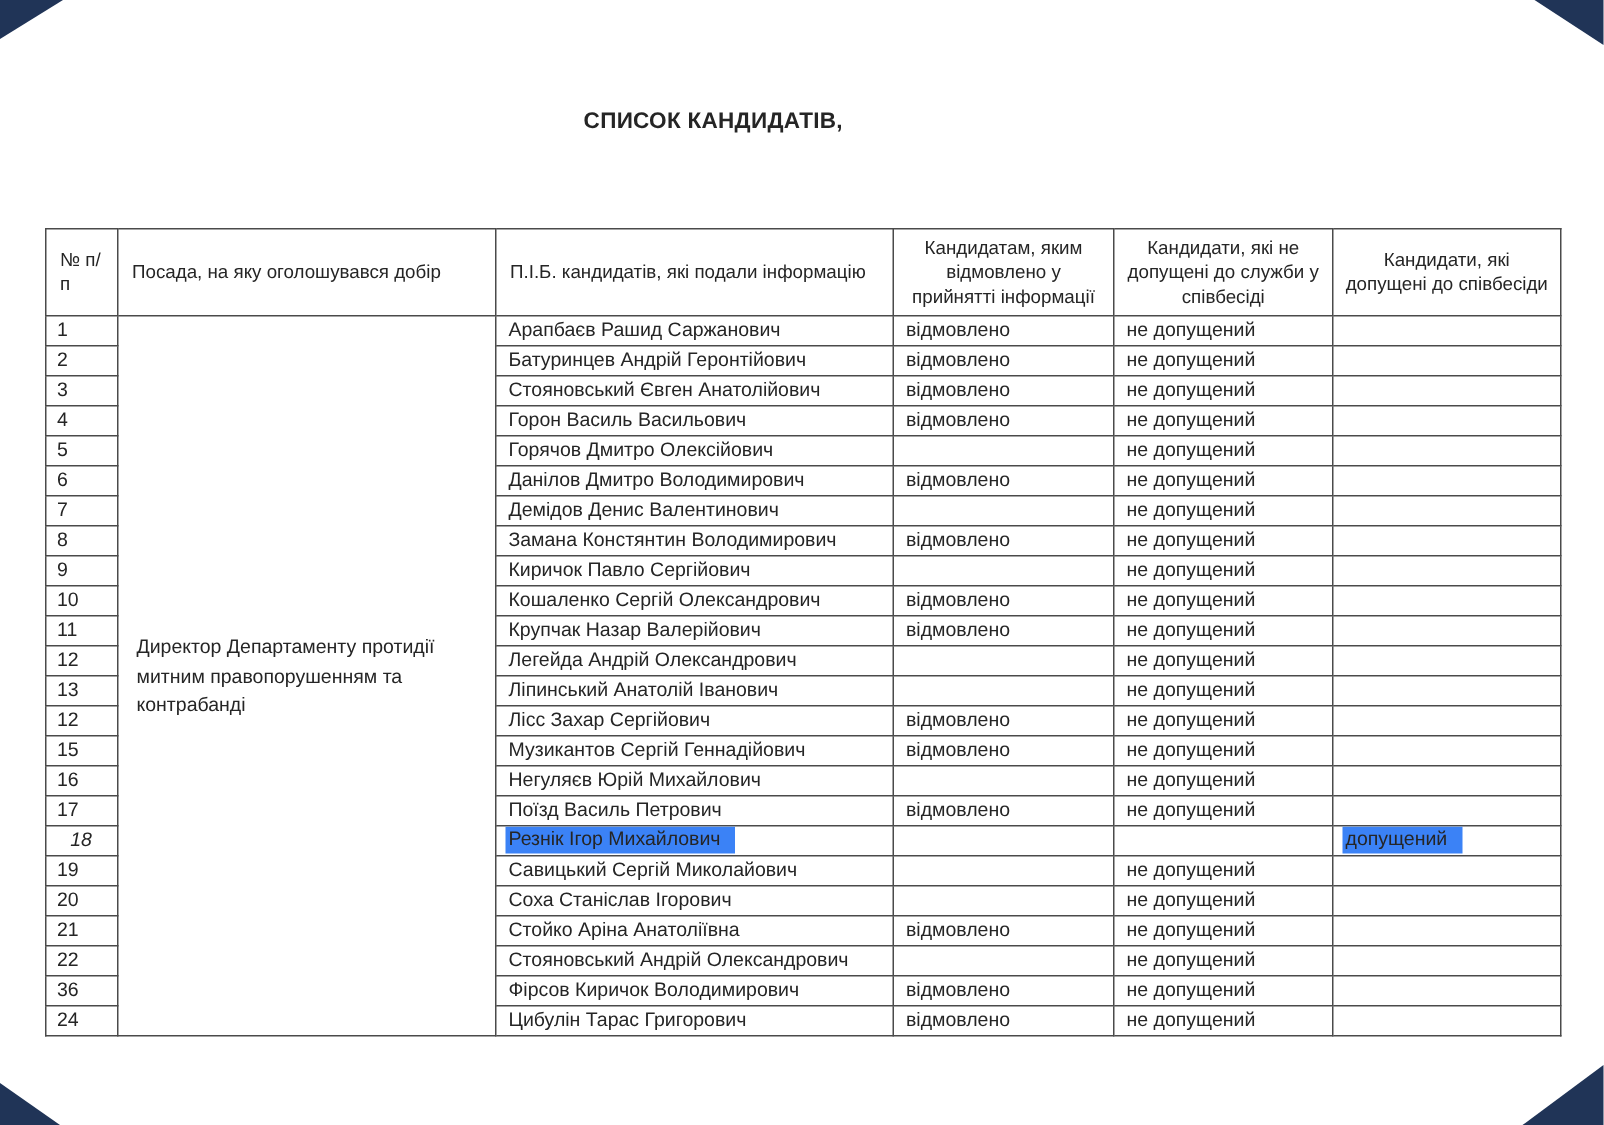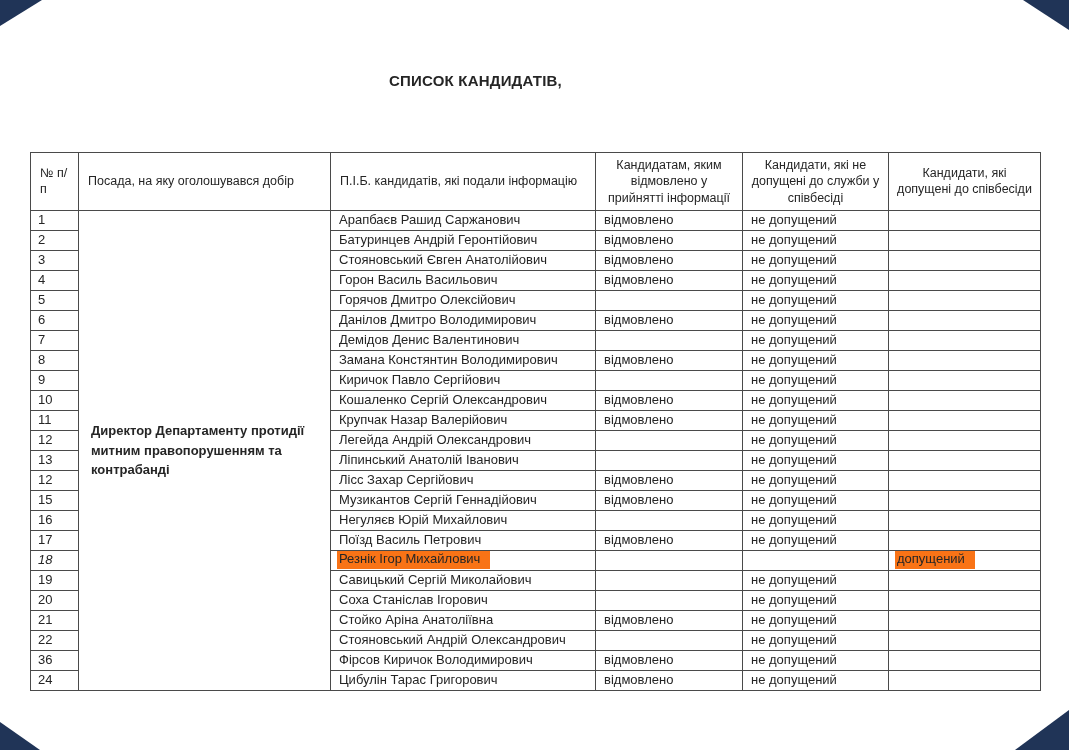--- a/index.html
+++ b/index.html
@@ -33,26 +33,26 @@
     padding:4px 6px; vertical-align:middle; height:48px;
   }
   .th-left { text-align:left; padding-left:9px; }
   .th-center { text-align:center; }
   tbody td {
     font-size:13px; height:19px; line-height:1.15;
     padding:0 8px; vertical-align:middle;
     white-space:nowrap; overflow:hidden;
   }
   td.c-num { padding-left:7px; }
-  td.c-num.it { font-style:italic; }
+  td.c-num.it { font-style:italic;text-align:center; }
   td.c-pos {
     white-space:normal; font-size:13px; line-height:1.5;
-    padding:0 12px; vertical-align:middle;font-weight:bold;
-  }
-  span.hl { background:#f97316; display:inline-block; padding:1px 10px 2px 2px; margin-left:-2px; }
+    padding:0 12px; vertical-align:middle;
+  }
+  span.hl { background:#3b82f6; display:inline-block; padding:1px 10px 2px 2px; margin-left:-2px; }
 </style>
 </head>
 <body>
 
 <div class="corner tl"></div>
 <div class="corner tr"></div>
 <div class="corner bl"></div>
 <div class="corner br"></div>
 
 <div class="title-block">

